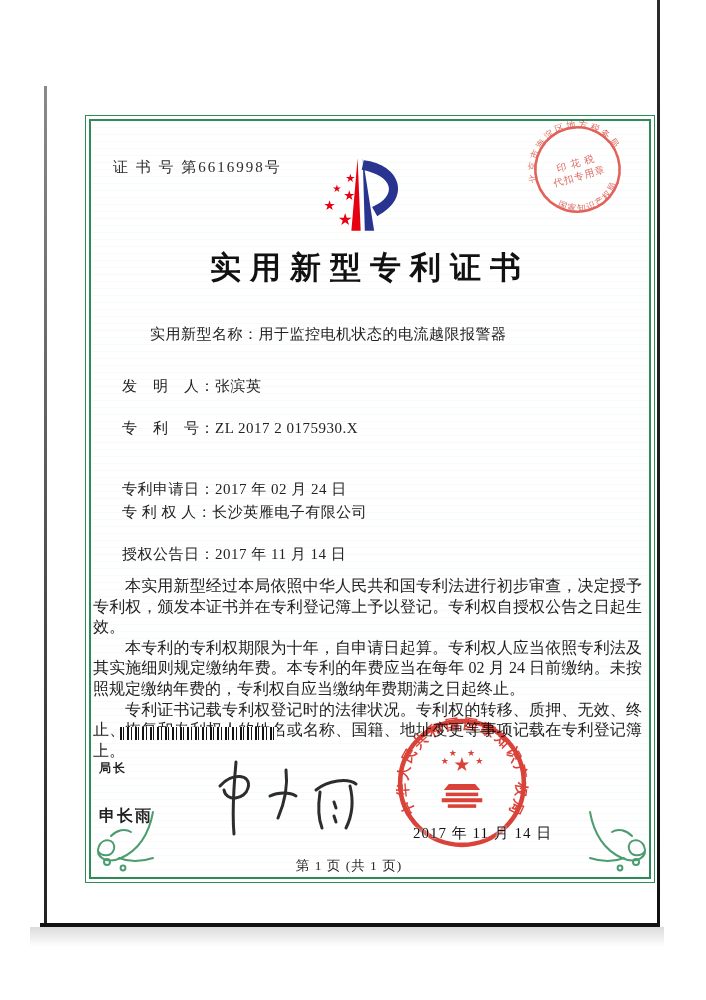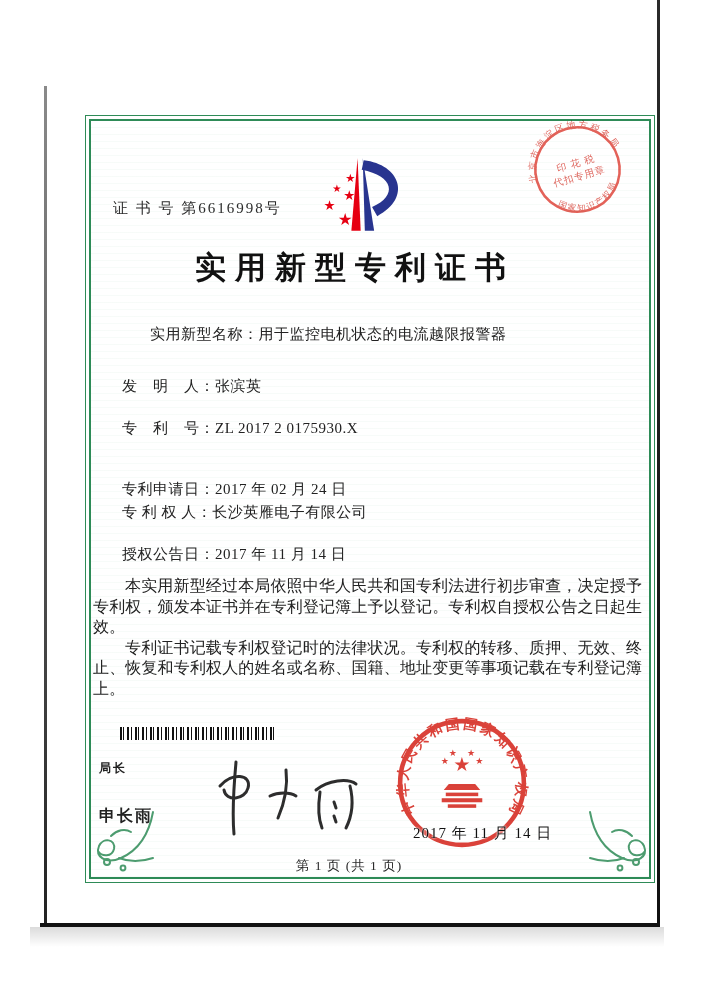--- a/index.html
+++ b/index.html
@@ -11,24 +11,24 @@
   .edge-bottom{position:absolute;left:40px;top:923px;width:620px;height:4px;background:#121212;}
   .edge-shadow{position:absolute;left:30px;top:927px;width:634px;height:20px;background:linear-gradient(180deg,rgba(0,0,0,.14),rgba(0,0,0,0));}
   
   .frame-outer{position:absolute;left:85px;top:115px;width:568px;height:766px;border:1.5px solid #2e8b57;}
   .frame-inner{position:absolute;left:3px;top:3px;right:3px;bottom:3px;border:2.5px solid #2e8b57;
                background:repeating-linear-gradient(0deg,rgba(70,160,110,0.045) 0 1px,rgba(0,0,0,0) 1px 7px);}
   .corner{position:absolute;width:70px;height:70px;}
   .corner-bl{left:89px;top:806px;}
   .corner-br{left:584px;top:806px;transform:scaleX(-1);}
   
-  .cert-no{position:absolute;left:113px;top:158px;font-size:15px;letter-spacing:2px;color:#2b2b2b;margin-top:41px;}
+  .cert-no{position:absolute;left:113px;top:158px;font-size:15px;letter-spacing:2px;color:#2b2b2b;}
   .logo{position:absolute;left:298px;top:150px;}
   .title{position:absolute;left:85px;top:247px;width:540px;text-align:center;
-         font-size:31px;font-weight:bold;letter-spacing:9px;color:#111;}
+         font-size:31px;font-weight:bold;letter-spacing:9px;color:#111;padding-left:15px;}
   .row{position:absolute;left:122px;font-size:15px;letter-spacing:.5px;white-space:nowrap;color:#222;}
   .r0{top:325px;margin-left:28px;} .r1{top:377px;} .r2{top:419px;} .r3{top:480px;} .r4{top:503px;} .r5{top:545px;}
   .body-text{position:absolute;left:93px;top:576px;width:549px;font-size:16px;line-height:20.6px;
              text-align:justify;color:#222;}
   .body-text p{margin:0;text-indent:2em;}
   .barcode{position:absolute;left:120px;top:727px;width:157px;height:13px;
     background:repeating-linear-gradient(90deg,#111 0 2px,#fff 2px 3px,#111 3px 4px,#fff 4px 7px,#111 7px 9px,#fff 9px 11px,#111 11px 12px,#fff 12px 15px);}
   .signer-title{position:absolute;left:99px;top:760px;font-family:Liberation Sans, sans-serif;
                 font-size:12px;font-weight:600;color:#222;letter-spacing:2px;}
   .signer-name{position:absolute;left:99px;top:806px;font-family:Liberation Mono, monospace;
@@ -92,20 +92,21 @@
 
   <div class="row r0"><span>实用新型名称：</span><span>用于监控电机状态的电流越限报警器</span></div>
   <div class="row r1"><span>发　明　人：</span><span>张滨英</span></div>
   <div class="row r2"><span>专　利　号：</span><span>ZL 2017 2 0175930.X</span></div>
   <div class="row r3"><span>专利申请日：</span><span>2017 年 02 月 24 日</span></div>
   <div class="row r4"><span>专 利 权 人：</span><span>长沙英雁电子有限公司</span></div>
   <div class="row r5"><span>授权公告日：</span><span>2017 年 11 月 14 日</span></div>
 
   <div class="body-text">
     <p>本实用新型经过本局依照中华人民共和国专利法进行初步审查，决定授予专利权，颁发本证书并在专利登记簿上予以登记。专利权自授权公告之日起生效。</p>
+    <p>本专利的专利权期限为十年，自申请日起算。专利权人应当依照专利法及其实施细则规定缴纳年费。本专利的年费应当在每年 02 月 24 日前缴纳。未按照规定缴纳年费的，专利权自应当缴纳年费期满之日起终止。</p>
     <p>专利证书记载专利权登记时的法律状况。专利权的转移、质押、无效、终止、恢复和专利权人的姓名或名称、国籍、地址变更等事项记载在专利登记簿上。</p>
   </div>
 
   <div class="barcode"></div>
 
   <div class="signer-title">局长</div>
   <div class="signer-name">申长雨</div>
 
   <svg class="signature" width="170" height="95" viewBox="0 0 170 95">
     <g fill="none" stroke="#1c1c1c" stroke-width="3" stroke-linecap="round" opacity=".92">

